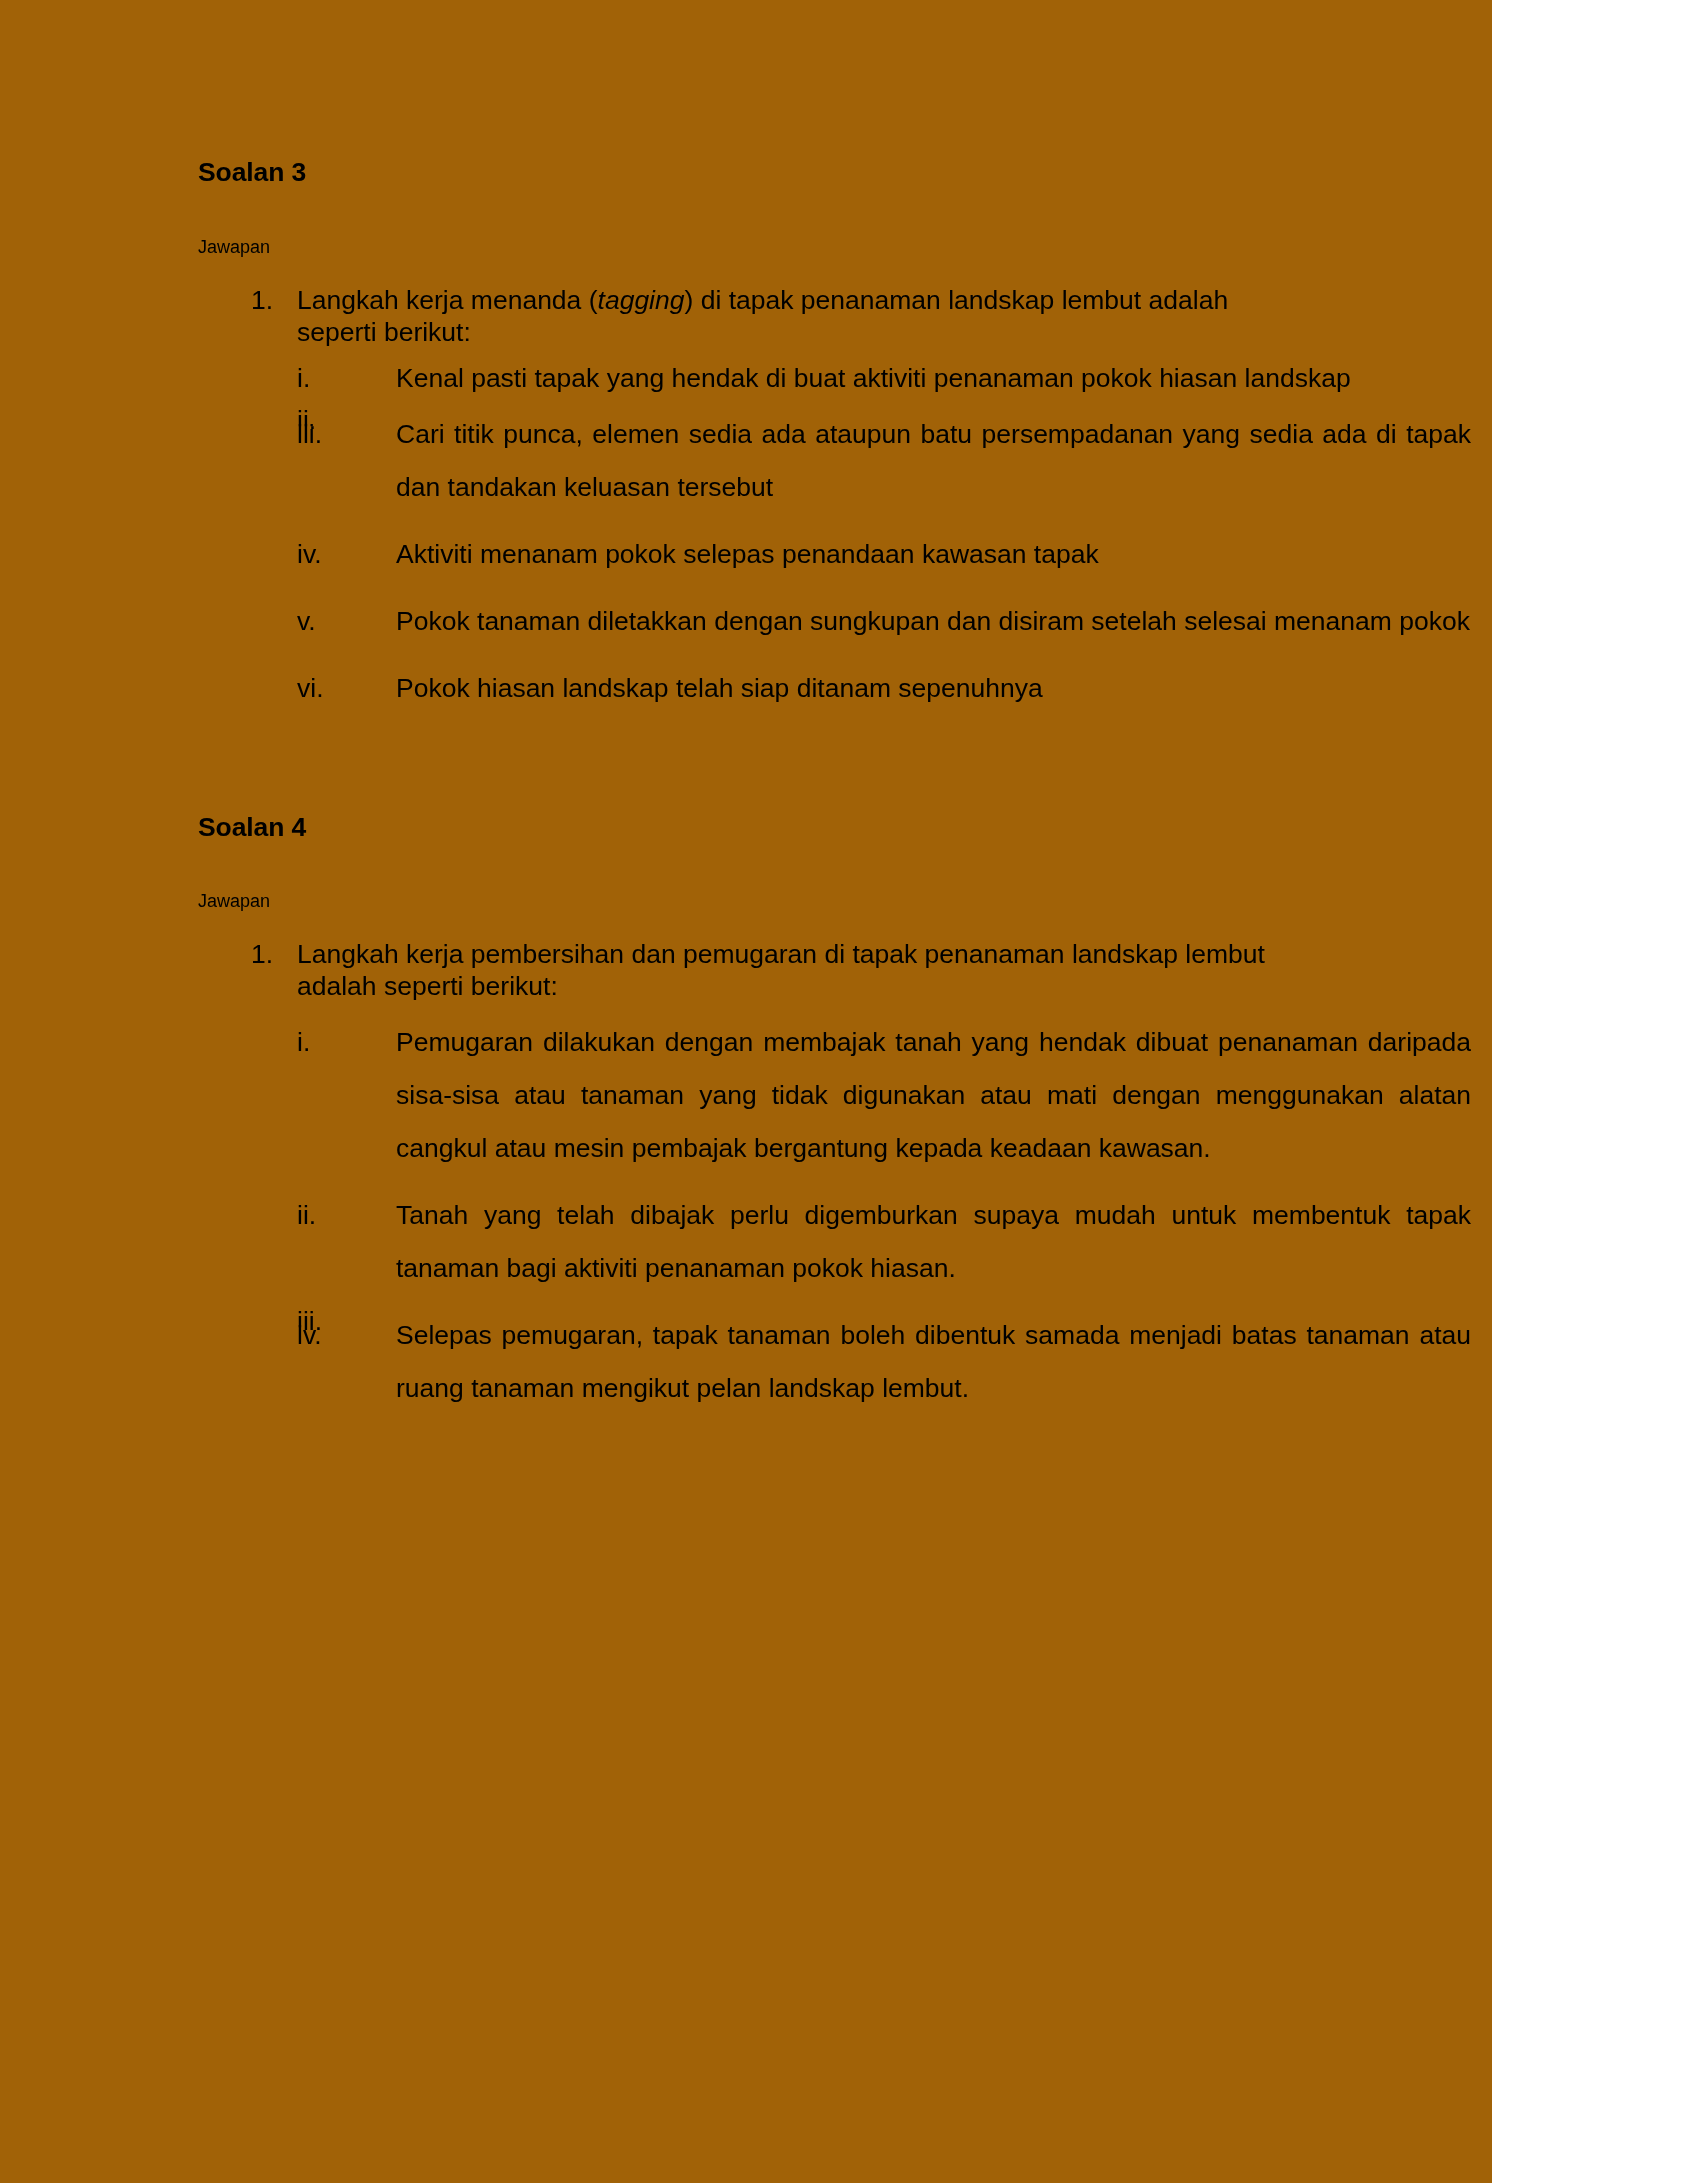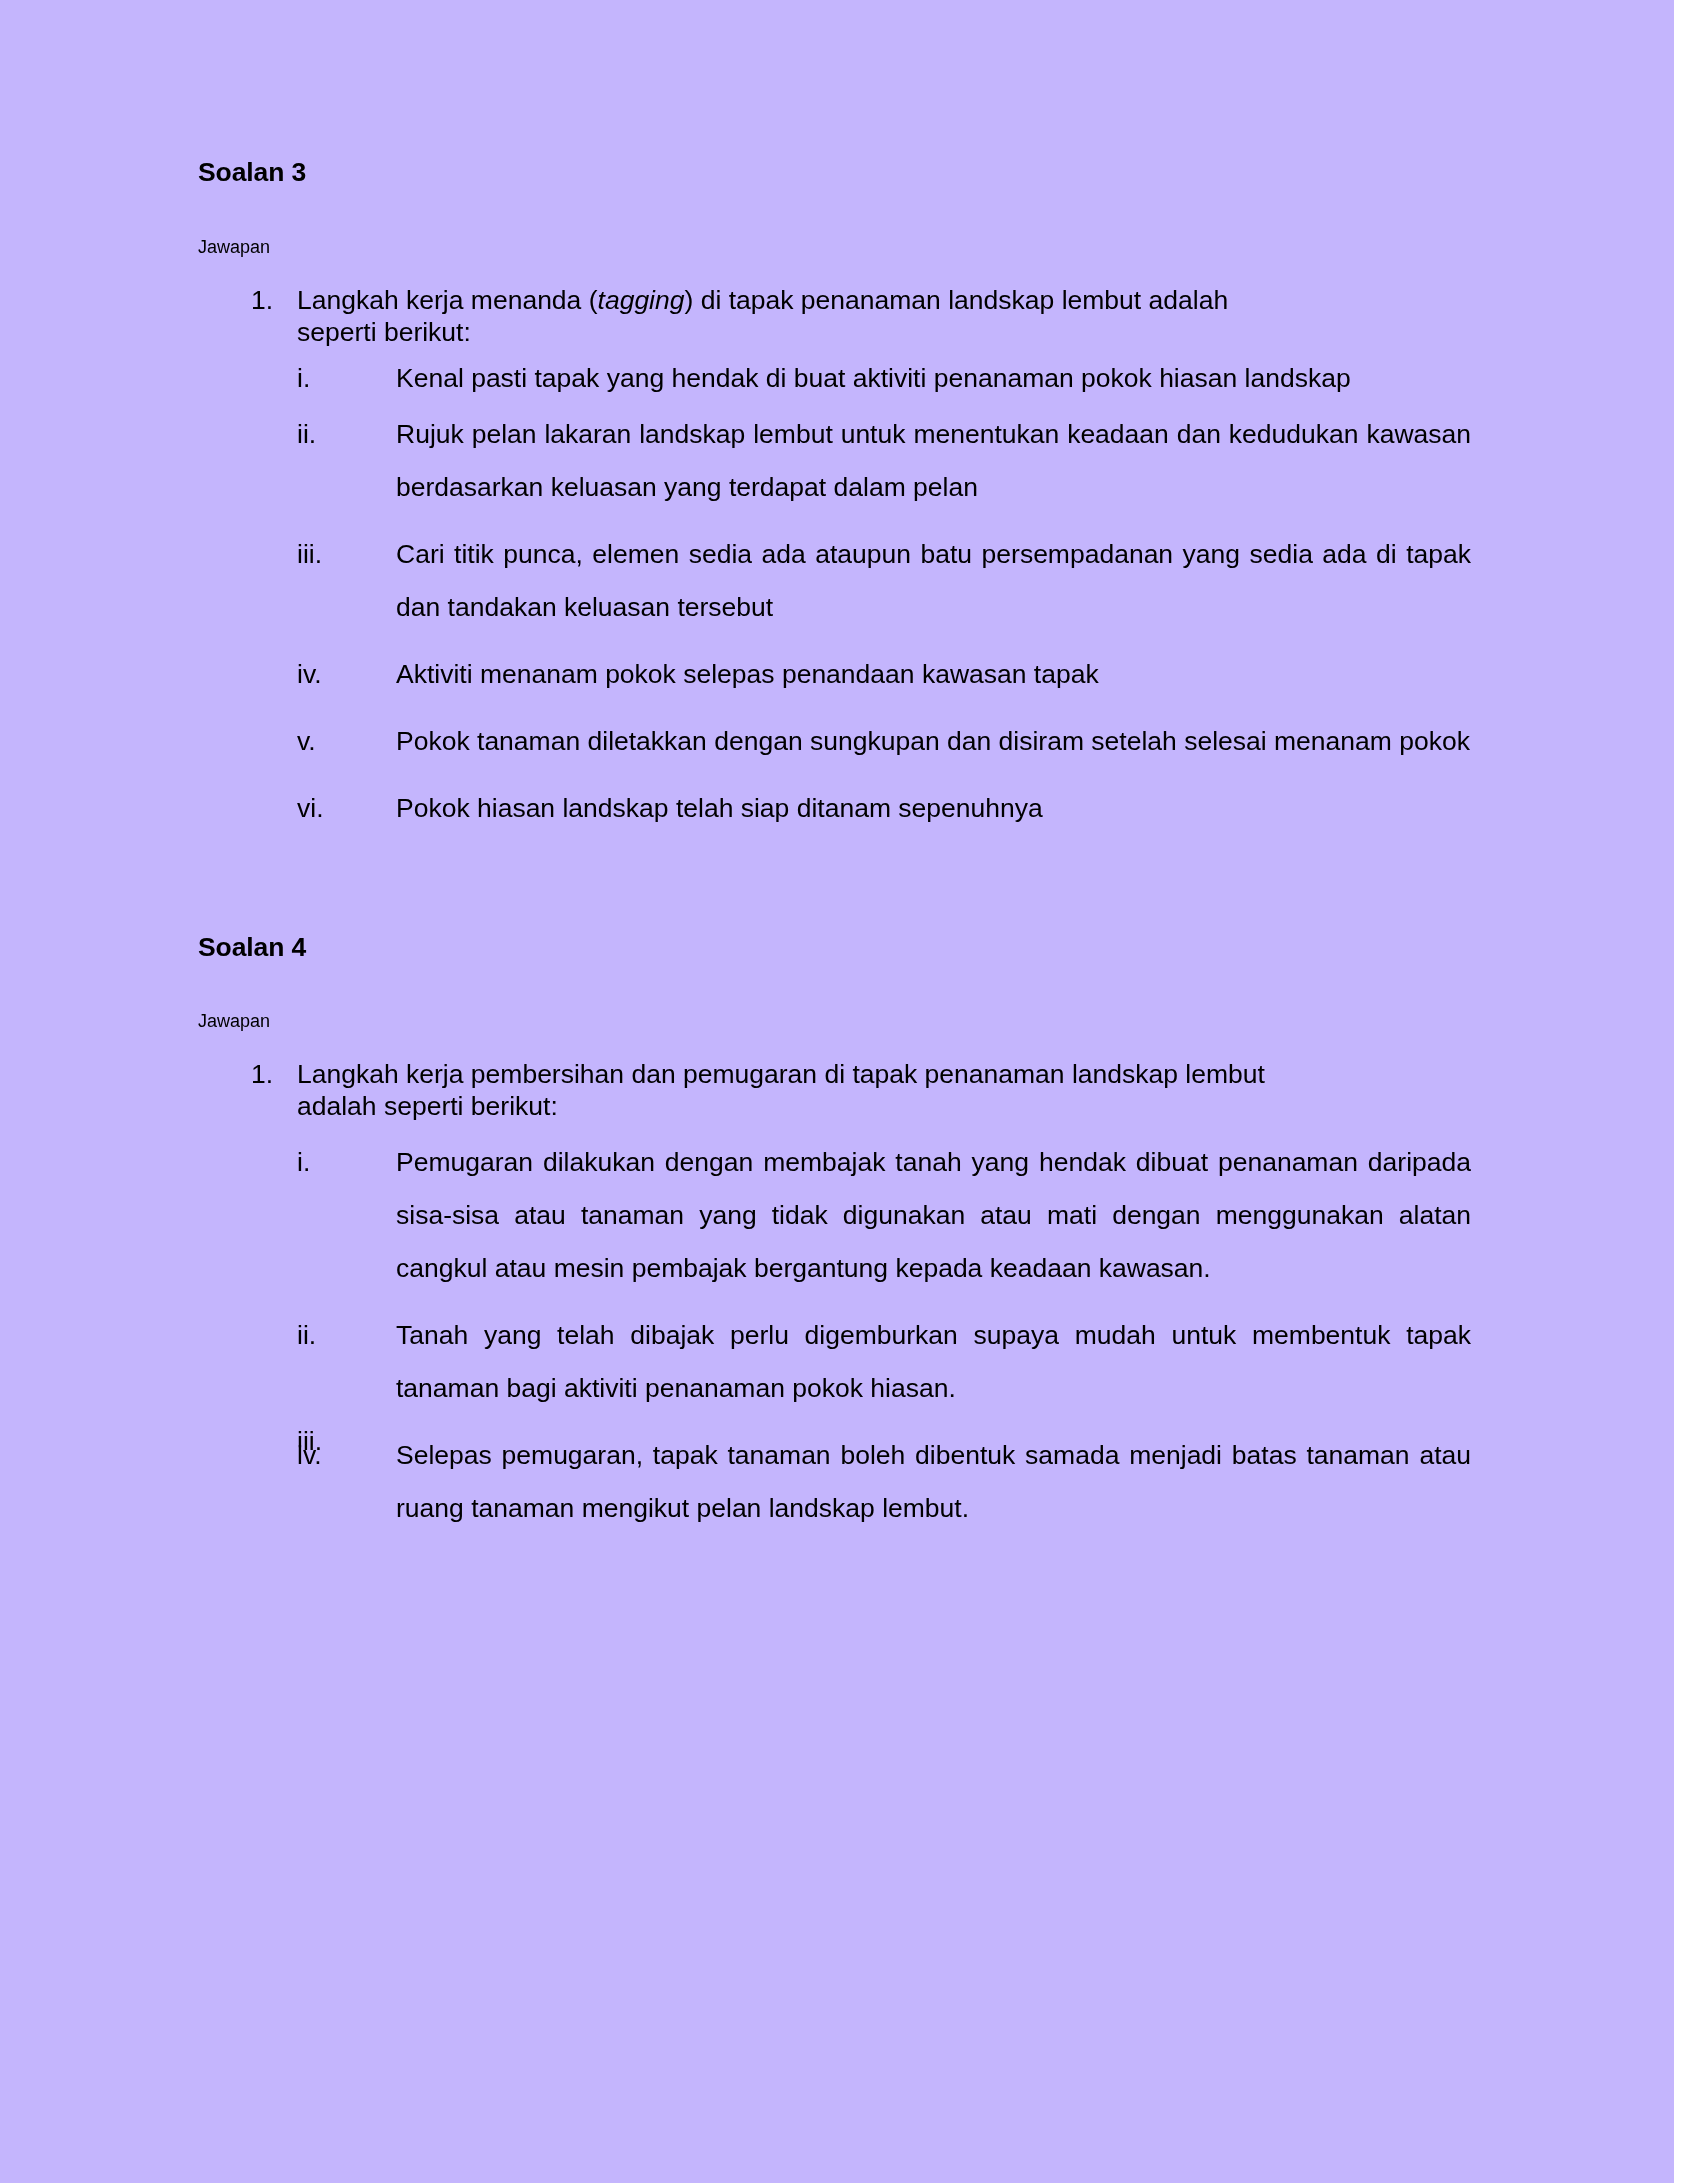--- a/index.html
+++ b/index.html
@@ -6,23 +6,23 @@
     margin: 0;
     padding: 0;
     background: #ffffff;
   }
   body {
     font-family: "Liberation Sans", "DejaVu Sans", sans-serif;
     color: #000000;
   }
   .page {
     position: relative;
-    width: 1674px;
+    width: 1492px;
     height: 2183px;
-    background: #c4b5fd;
+    background: #a16207;
     box-sizing: border-box;
     padding: 16px;
     overflow: hidden;
   }
   .content {
     position: absolute;
     left: 198px;
     top: 0;
     width: 1277px;
   }
@@ -140,21 +140,20 @@
 
       <div class="roman-list">
 
         <div class="roman-item tight">
           <span class="roman-marker">i.</span>
           <span class="roman-text no-justify">Kenal pasti tapak yang hendak di buat aktiviti penanaman pokok hiasan landskap</span>
         </div>
 
         <div class="roman-item loose">
           <span class="roman-marker">ii.</span>
-          <span class="roman-text">Rujuk pelan lakaran landskap lembut untuk menentukan keadaan dan kedudukan kawasan berdasarkan keluasan yang terdapat dalam pelan</span>
         </div>
 
         <div class="roman-item loose">
           <span class="roman-marker">iii.</span>
           <span class="roman-text">Cari titik punca, elemen sedia ada ataupun batu persempadanan yang sedia ada di tapak dan tandakan keluasan tersebut</span>
         </div>
 
         <div class="roman-item loose">
           <span class="roman-marker">iv.</span>
           <span class="roman-text no-justify">Aktiviti menanam pokok selepas penandaan kawasan tapak</span>

